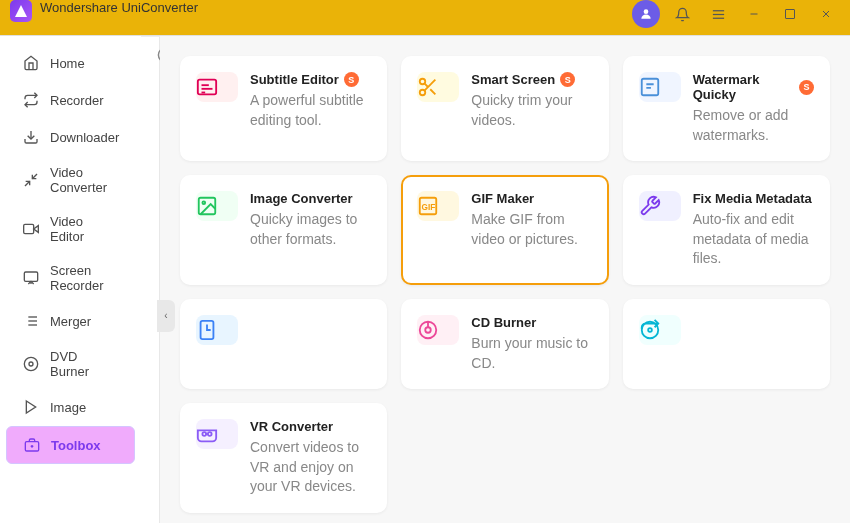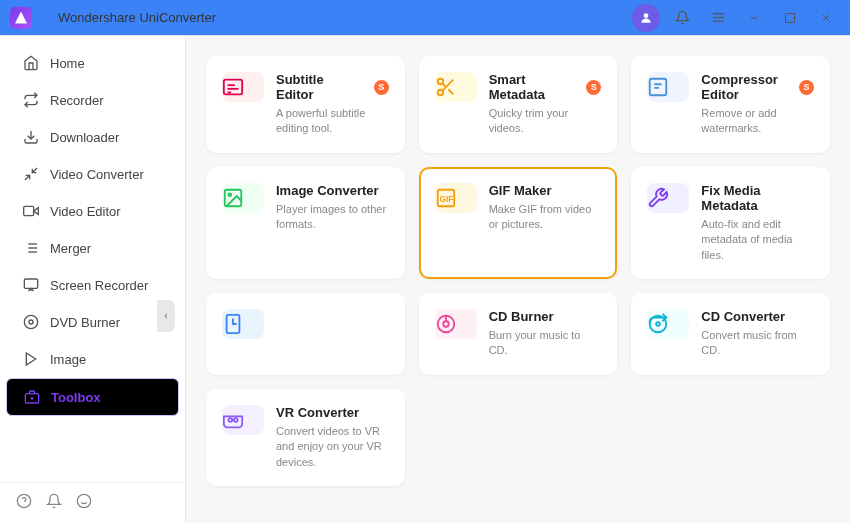--- a/index.html
+++ b/index.html
@@ -1,67 +1,66 @@
 <!DOCTYPE html>
 <html><head>
   <meta charset="utf-8">
   <style>
     * { box-sizing: border-box; margin: 0; padding: 0; }
     body { font-family: -apple-system, BlinkMacSystemFont, 'Segoe UI', sans-serif; background: #f0f0f0; width: 850px; height: 523px; overflow: hidden; display: flex; flex-direction: column; }
 
     
     .titlebar {
       height: 36px;
-      background: #3b82f6;
-      display: flex;
-      align-items: center;
+      background: #eab308;
+      display: flex;
+      align-items: flex-start;
       padding: 0 10px;
       border-bottom: 1px solid #e0e0e0;
       flex-shrink: 0;
-      gap: 18px;
     }
     .titlebar-logo {
       width: 22px; height: 22px; background: linear-gradient(135deg, #7c3aed, #a855f7); border-radius: 5px; margin-right: 8px; display: flex; align-items: center; justify-content: center;
     }
     .titlebar-logo-inner { width: 12px; height: 12px; background: white; clip-path: polygon(50% 0%, 100% 100%, 0% 100%); }
     .titlebar-title { font-size: 13px; color: #333; flex: 1; }
     .titlebar-controls { display: flex; gap: 8px; align-items: center; }
     .titlebar-icon { width: 28px; height: 28px; display: flex; align-items: center; justify-content: center; cursor: pointer; border-radius: 4px; font-size: 14px; color: #555; }
     .titlebar-user { width: 28px; height: 28px; background: #6c5ce7; border-radius: 50%; display: flex; align-items: center; justify-content: center; color: white; font-size: 13px; cursor: pointer; }
 
     
     .main-layout {
       display: flex;
       flex: 1;
       overflow: hidden;
     }
 
     
     .sidebar {
-      width: 186px;
+      width: 160px;
       background: #ffffff;
       border-right: 1px solid #e8e8e8;
       display: flex;
-      flex-direction: column;
+      flex-direction: row;
       flex-shrink: 0;
     }
     .sidebar-nav { flex: 1; padding: 8px 0; }
     .sidebar-item {
       display: flex;
       align-items: center;
       padding: 9px 16px;
       cursor: pointer;
       font-size: 13px;
       color: #444;
       border-radius: 6px;
       margin: 1px 6px;
       gap: 10px;
     }
     .sidebar-item.active {
-      background: #000000;
+      background: #f0abfc;
       color: #7c3aed;
       font-weight: 600;
       border: 1.5px solid #d4c5ff;
     }
     .sidebar-item .si-icon { width: 18px; height: 18px; display: flex; align-items: center; justify-content: center; flex-shrink: 0; }
     .sidebar-footer { padding: 10px 16px; display: flex; gap: 14px; border-top: 1px solid #eee; }
     .sidebar-footer-icon { font-size: 16px; cursor: pointer; color: #888; }
 
     
     .collapse-btn {
@@ -113,22 +112,22 @@
     }
     .tool-card.selected { border-color: #f59e0b; }
 
     .tool-card-icon {
       width: 42px; height: 30px; flex-shrink: 0;
       border-radius: 8px;
       display: flex; align-items: center; justify-content: flex-start;
       font-size: 22px;
     }
     .tool-card-text { flex: 1; }
-    .tool-card-title { font-size: 13px; font-weight: 600; color: #222; margin-bottom: 4px; display: flex; align-items: center; gap: 15px; }
-    .tool-card-desc { font-size: 11px; color: #888; line-height: 1.4; }
+    .tool-card-title { font-size: 13px; font-weight: 600; color: #222; margin-bottom: 4px; display: flex; align-items: center; gap: 5px; }
+    .tool-card-desc { font-size: 14px; color: #888; line-height: 1.4; }
     .badge-s { background: #ff6b35; color: white; border-radius: 50%; width: 15px; height: 15px; font-size: 9px; display: flex; align-items: center; justify-content: center; font-weight: bold; flex-shrink: 0; }
   </style>
 </head>
 <body>
 
 <div class="titlebar">
   <div class="titlebar-logo">
     <div class="titlebar-logo-inner"></div>
   </div>
   <span class="titlebar-title">Wondershare UniConverter</span>
@@ -227,40 +226,40 @@
               <polygon points="23 7 16 12 23 17 23 7"></polygon>
               <rect x="1" y="5" width="15" height="14" rx="2" ry="2"></rect>
             </svg>
         </span>
         <span>Video Editor</span>
       </div>
 
       <div class="sidebar-item">
         <span class="si-icon">
           <svg width="16" height="16" viewBox="0 0 24 24" fill="none" stroke="#555" stroke-width="2">
+              <rect x="2" y="3" width="20" height="14" rx="2"></rect>
+              <polyline points="8 21 12 17 16 21"></polyline>
+              <line x1="12" y1="17" x2="12" y2="21"></line>
+            </svg>
+        </span>
+        <span>Screen Recorder</span>
+      </div>
+
+      <div class="sidebar-item">
+        <span class="si-icon">
+          <svg width="16" height="16" viewBox="0 0 24 24" fill="none" stroke="#555" stroke-width="2">
               <line x1="8" y1="6" x2="21" y2="6"></line>
               <line x1="8" y1="12" x2="21" y2="12"></line>
               <line x1="8" y1="18" x2="21" y2="18"></line>
               <line x1="3" y1="6" x2="3.01" y2="6"></line>
               <line x1="3" y1="12" x2="3.01" y2="12"></line>
               <line x1="3" y1="18" x2="3.01" y2="18"></line>
             </svg>
         </span>
         <span>Merger</span>
-      </div>
-
-      <div class="sidebar-item">
-        <span class="si-icon">
-          <svg width="16" height="16" viewBox="0 0 24 24" fill="none" stroke="#555" stroke-width="2">
-              <rect x="2" y="3" width="20" height="14" rx="2"></rect>
-              <polyline points="8 21 12 17 16 21"></polyline>
-              <line x1="12" y1="17" x2="12" y2="21"></line>
-            </svg>
-        </span>
-        <span>Screen Recorder</span>
       </div>
 
       <div class="sidebar-item">
         <span class="si-icon">
           <svg width="16" height="16" viewBox="0 0 24 24" fill="none" stroke="#555" stroke-width="2">
               <circle cx="12" cy="12" r="10"></circle>
               <circle cx="12" cy="12" r="3"></circle>
             </svg>
         </span>
         <span>DVD Burner</span>
@@ -339,55 +338,55 @@
       <svg width="22" height="22" viewBox="0 0 24 24" fill="none" stroke="currentColor" stroke-width="2">
               <circle cx="6" cy="6" r="3"></circle>
               <circle cx="6" cy="18" r="3"></circle>
               <line x1="20" y1="4" x2="8.12" y2="15.88"></line>
               <line x1="14.47" y1="14.48" x2="20" y2="20"></line>
               <line x1="8.12" y1="8.12" x2="12" y2="12"></line>
             </svg>
     </div>
     <div class="tool-card-text">
       <div class="tool-card-title">
-        <span>Smart Metadata</span>
+        <span>Smart Screen</span>
         <span class="badge-s">S</span>
       </div>
       <div class="tool-card-desc">Quicky trim your videos.</div>
     </div>
   </div>
         <div class="tool-card">
     <div class="tool-card-icon" style="background:#f0f5ff; color:#4a90d9;">
       <svg width="22" height="22" viewBox="0 0 24 24" fill="none" stroke="currentColor" stroke-width="2">
               <rect x="3" y="3" width="18" height="18" rx="2"></rect>
               <path d="M8 9h8M8 13h5"></path>
             </svg>
     </div>
     <div class="tool-card-text">
       <div class="tool-card-title">
-        <span>Compressor Editor</span>
+        <span>Watermark Quicky</span>
         <span class="badge-s">S</span>
       </div>
       <div class="tool-card-desc">Remove or add watermarks.</div>
     </div>
   </div>
         <div class="tool-card">
     <div class="tool-card-icon" style="background:#f0fff4; color:#22c55e;">
       <svg width="22" height="22" viewBox="0 0 24 24" fill="none" stroke="currentColor" stroke-width="2">
               <rect x="3" y="3" width="18" height="18" rx="2"></rect>
               <circle cx="8.5" cy="8.5" r="1.5"></circle>
               <polyline points="21 15 16 10 5 21"></polyline>
             </svg>
     </div>
     <div class="tool-card-text">
       <div class="tool-card-title">
         <span>Image Converter</span>
 
       </div>
-      <div class="tool-card-desc">Player images to other formats.</div>
+      <div class="tool-card-desc">Quicky images to other formats.</div>
     </div>
   </div>
         <div class="tool-card selected">
     <div class="tool-card-icon" style="background:#fff8e0; color:#f59e0b;">
       <svg width="22" height="22" viewBox="0 0 24 24" fill="none" stroke="currentColor" stroke-width="2">
               <rect x="3" y="3" width="18" height="18" rx="2"></rect>
               <text x="5" y="16" font-size="9" fill="currentColor" stroke="none" font-weight="bold">GIF</text>
             </svg>
     </div>
     <div class="tool-card-text">
@@ -438,27 +437,20 @@
   </div>
         <div class="tool-card">
     <div class="tool-card-icon" style="background:#f0fffe; color:#06b6d4;">
       <svg width="22" height="22" viewBox="0 0 24 24" fill="none" stroke="currentColor" stroke-width="2">
               <circle cx="12" cy="12" r="9"></circle>
               <circle cx="12" cy="12" r="2"></circle>
               <polyline points="17 1 21 5 17 9"></polyline>
               <path d="M3 11V9a4 4 0 0 1 4-4h14"></path>
             </svg>
     </div>
-    <div class="tool-card-text">
-      <div class="tool-card-title">
-        <span>CD Converter</span>
-
-      </div>
-      <div class="tool-card-desc">Convert music from CD.</div>
-    </div>
   </div>
         <div class="tool-card">
     <div class="tool-card-icon" style="background:#f5f0ff; color:#8b5cf6;">
       <svg width="22" height="22" viewBox="0 0 24 24" fill="none" stroke="currentColor" stroke-width="2">
               <path d="M2 8h20v8a4 4 0 0 1-4 4H6a4 4 0 0 1-4-4V8z"></path>
               <circle cx="9" cy="12" r="2"></circle>
               <circle cx="15" cy="12" r="2"></circle>
               <path d="M11 12h2"></path>
             </svg>
     </div>

